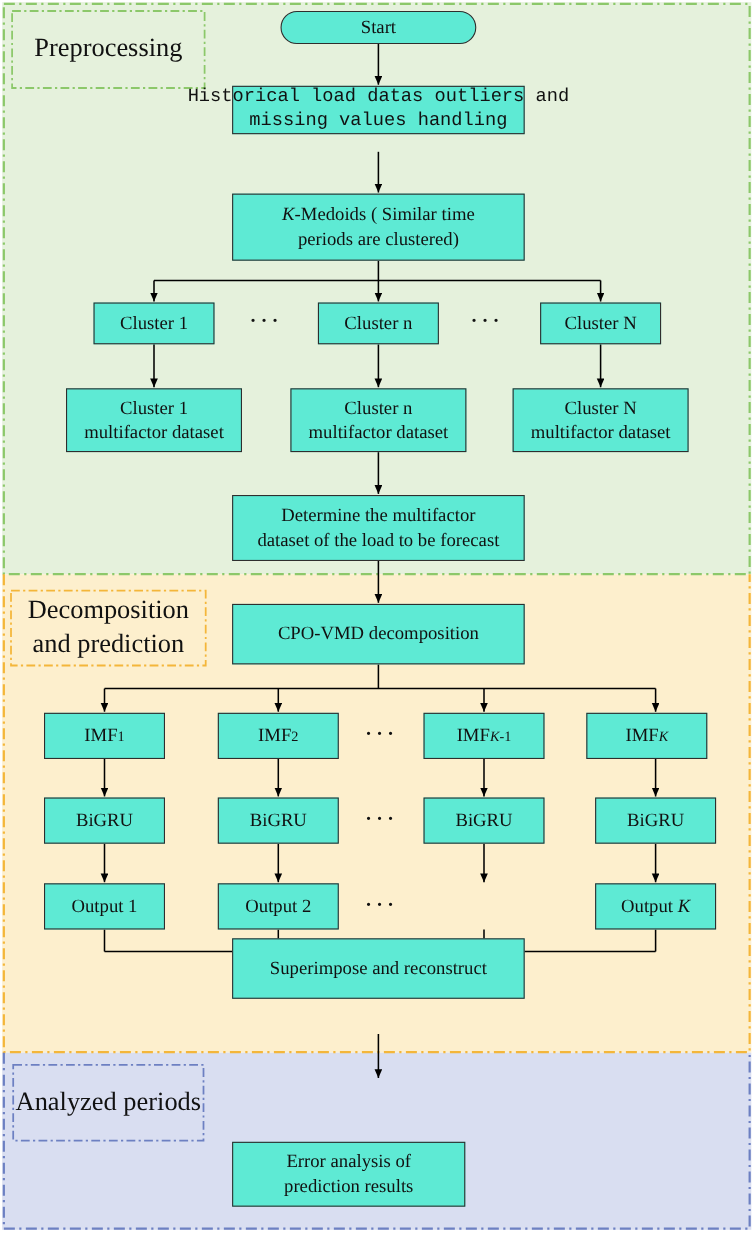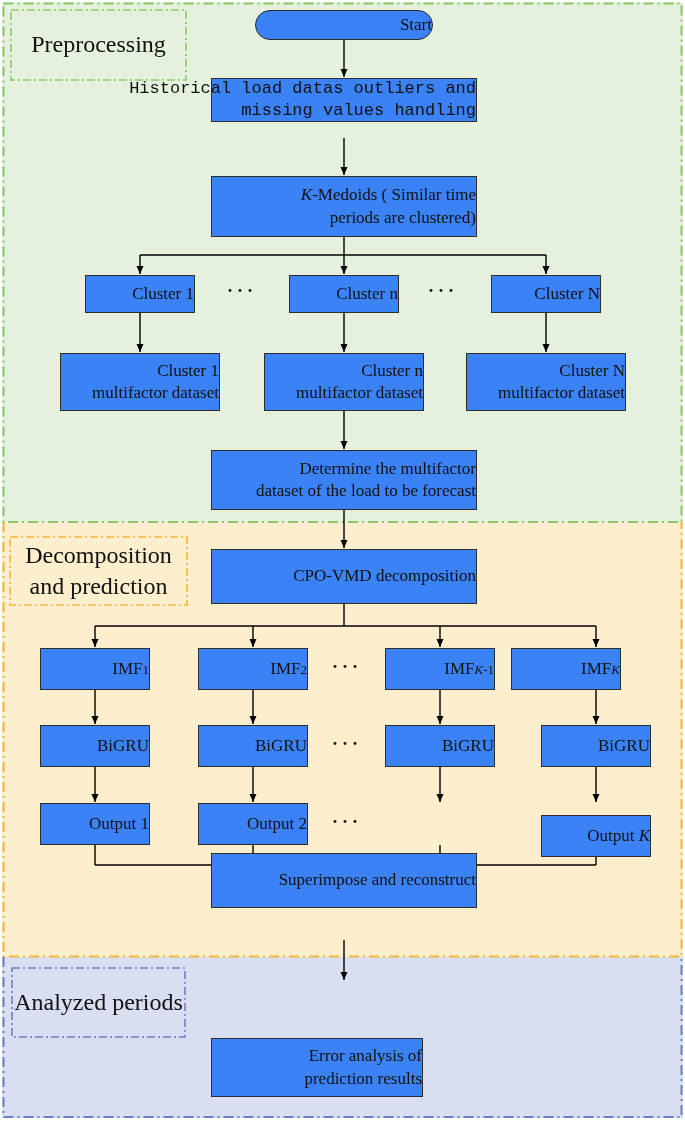--- a/index.html
+++ b/index.html
@@ -8,22 +8,22 @@
     background:#ffffff; color:#111;
     font-family:"Liberation Serif","DejaVu Serif",serif;
   }
   .bg { position:absolute; left:2px; width:681px; z-index:1; }
   #bg-pre { top:2px;   height:520px; background:#e5f1dc; }
   #bg-dec { top:522px; height:435px; background:#fdefcd; }
   #bg-ana { top:957px; height:161px; background:#d9def1; }
   svg.overlay { position:absolute; left:0; top:0; z-index:2; }
   .node {
     position:absolute; z-index:3; box-sizing:border-box;
-    background:#3b82f6; border:1.6px solid #2e2e2e;
-    display:flex; flex-direction:column; align-items:flex-end; justify-content:center;
+    background:#5eead4; border:1.6px solid #2e2e2e;
+    display:flex; flex-direction:column; align-items:center; justify-content:center;
     text-align:center; font-size:17px; line-height:1.3; white-space:nowrap;
   }
   .pill { border-radius:16px; }
   .node .ln { display:block; }
   .row span { white-space:pre; }
   .lbl {
     position:absolute; z-index:3; display:flex; flex-direction:column;
     align-items:center; justify-content:center; text-align:center;
     font-size:24px; line-height:1.3; white-space:nowrap;
   }
@@ -178,21 +178,21 @@
   </div>
   <div class="node" style="left:198px;top:648px;width:110px;height:42px;">
     <span class="ln row"><span>IMF</span><span class="sm">2</span><span class="sm it"></span><span class="sm"></span></span>
   </div>
   <div class="dots" style="left:322px;top:657px;">
     <span>···</span>
   </div>
   <div class="node" style="left:385px;top:648px;width:110px;height:42px;">
     <span class="ln row"><span>IMF</span><span class="sm"></span><span class="sm it">K</span><span class="sm">-1</span></span>
   </div>
-  <div class="node" style="left:511px;top:648px;width:110px;height:42px;">
+  <div class="node" style="left:533px;top:648px;width:110px;height:42px;">
     <span class="ln row"><span>IMF</span><span class="sm"></span><span class="sm it">K</span><span class="sm"></span></span>
   </div>
 
   <div class="node" style="left:40px;top:725px;width:110px;height:42px;">
     <span>BiGRU</span>
   </div>
   <div class="node" style="left:198px;top:725px;width:110px;height:42px;">
     <span>BiGRU</span>
   </div>
   <div class="dots" style="left:322px;top:734px;">
@@ -207,21 +207,21 @@
 
   <div class="node" style="left:40px;top:803px;width:110px;height:42px;">
     <span class="ln row"><span>Output 1</span><span class="it"></span><span></span></span>
   </div>
   <div class="node" style="left:198px;top:803px;width:110px;height:42px;">
     <span class="ln row"><span>Output 2</span><span class="it"></span><span></span></span>
   </div>
   <div class="dots" style="left:322px;top:812px;">
     <span>···</span>
   </div>
-  <div class="node" style="left:541px;top:803px;width:110px;height:42px;margin-top:12px;">
+  <div class="node" style="left:541px;top:803px;width:110px;height:42px;">
     <span class="ln row"><span>Output </span><span class="it">K</span><span></span></span>
   </div>
 
   <div class="node" style="left:211px;top:853px;width:266px;height:55px;">
     <span>Superimpose and reconstruct</span>
   </div>
 
   <div class="node" style="left:211px;top:1038px;width:212px;height:59px;">
     <span class="ln">Error analysis of</span>
     <span class="ln">prediction results</span>

